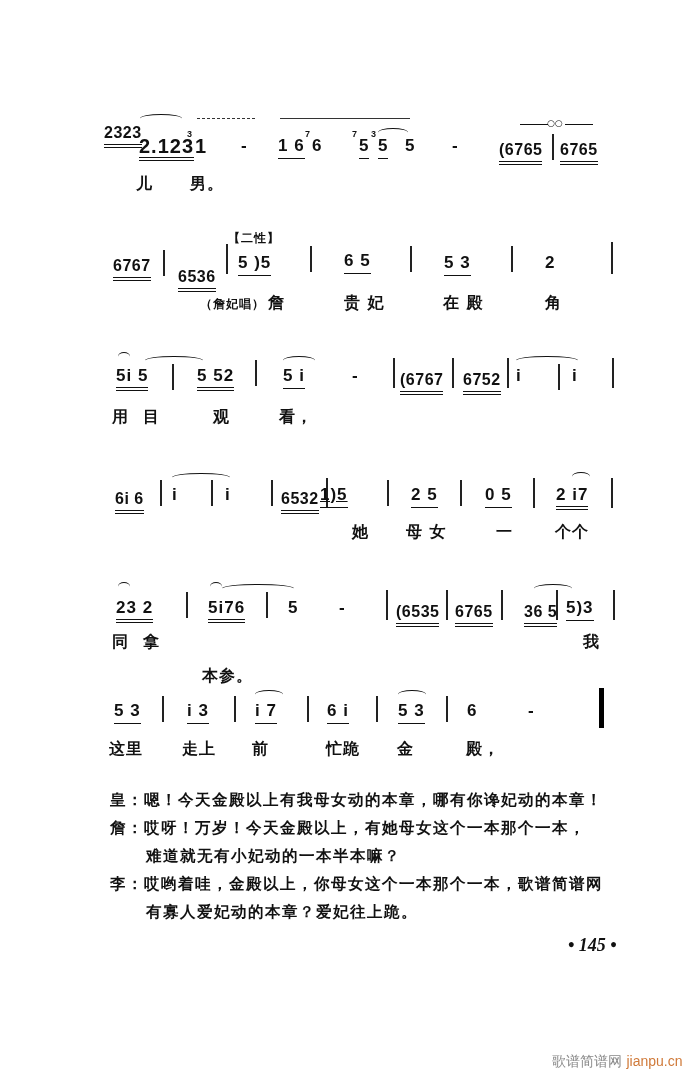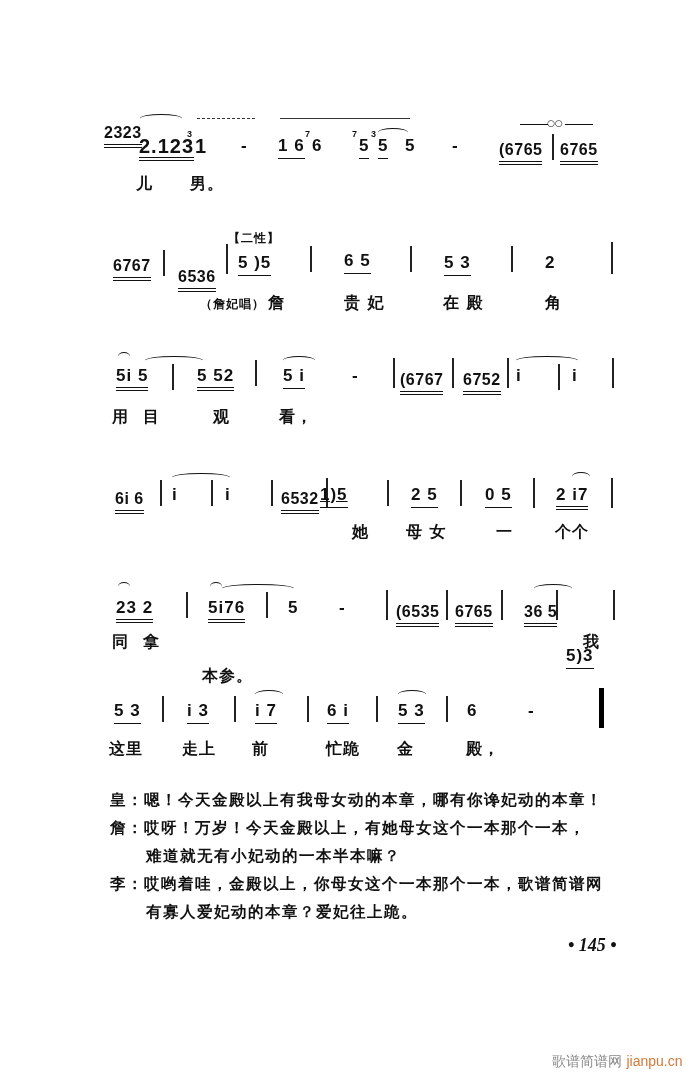--- a/index.html
+++ b/index.html
@@ -140,21 +140,21 @@
   <span class="note" style="left:288px;top:598px;">5</span>
   <span class="note" style="left:339px;top:598px;">-</span>
   <div class="bar" style="left:386px;top:590px;height:30px;"></div>
   <span class="note small u2" style="left:396px;top:602px;">(6535</span>
   <div class="bar" style="left:446px;top:590px;height:30px;"></div>
   <span class="note small u2" style="left:455px;top:602px;">6765</span>
   <div class="bar" style="left:501px;top:590px;height:30px;"></div>
   <div class="slur" style="left:534px;top:584px;width:38px;"></div>
   <span class="note small u2" style="left:524px;top:602px;">36 5</span>
   <div class="bar" style="left:556px;top:590px;height:30px;"></div>
-  <span class="note u1" style="left:566px;top:598px;margin-top:48px;">5)3</span>
+  <span class="note u1" style="left:566px;top:598px;">5)3</span>
   <div class="bar" style="left:613px;top:590px;height:30px;"></div>
   <span class="lyric" style="left:112px;top:632px;">同</span>
   <span class="lyric" style="left:143px;top:632px;">拿</span>
   <span class="lyric" style="left:202px;top:666px;">本参。</span>
   <span class="lyric" style="left:583px;top:632px;">我</span>
 </div>
 
 <div>
   <span class="note u1" style="left:114px;top:701px;">5 3</span>
   <div class="bar" style="left:162px;top:696px;"></div>

